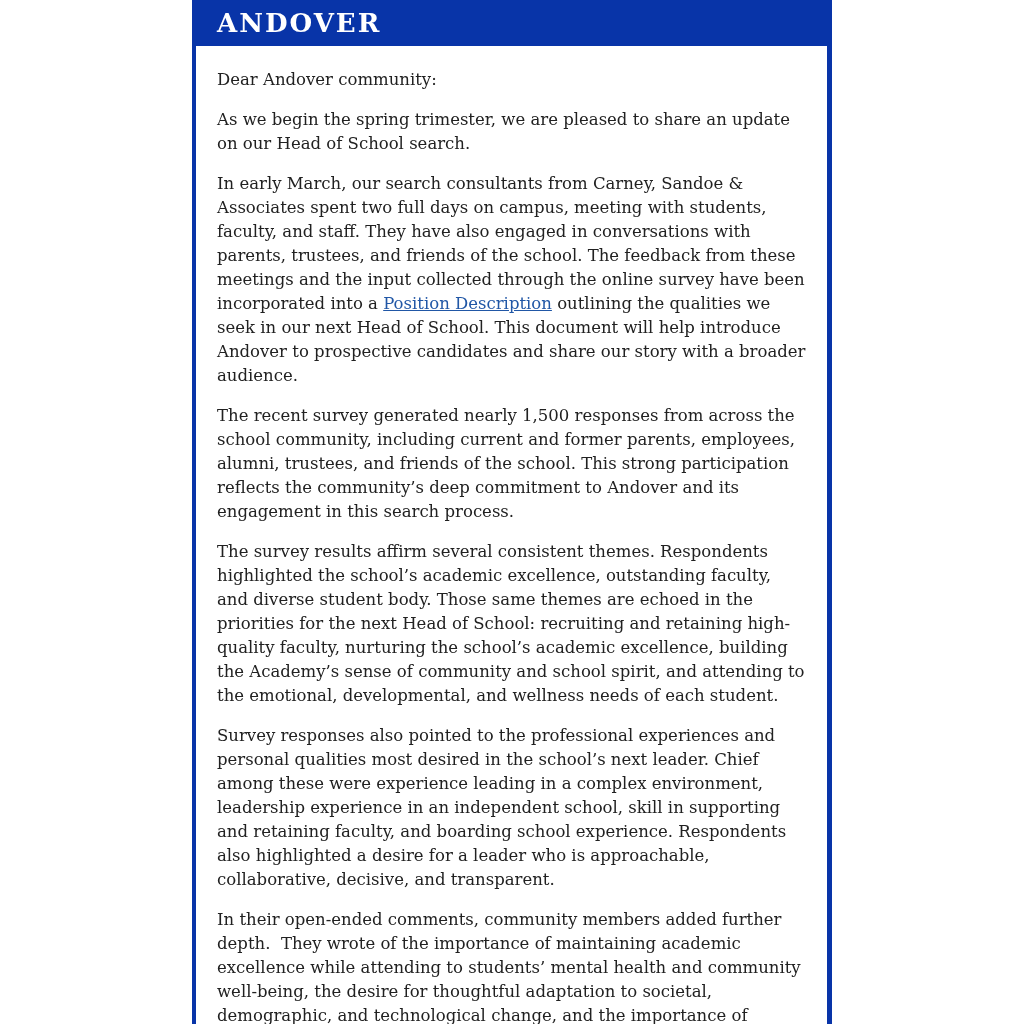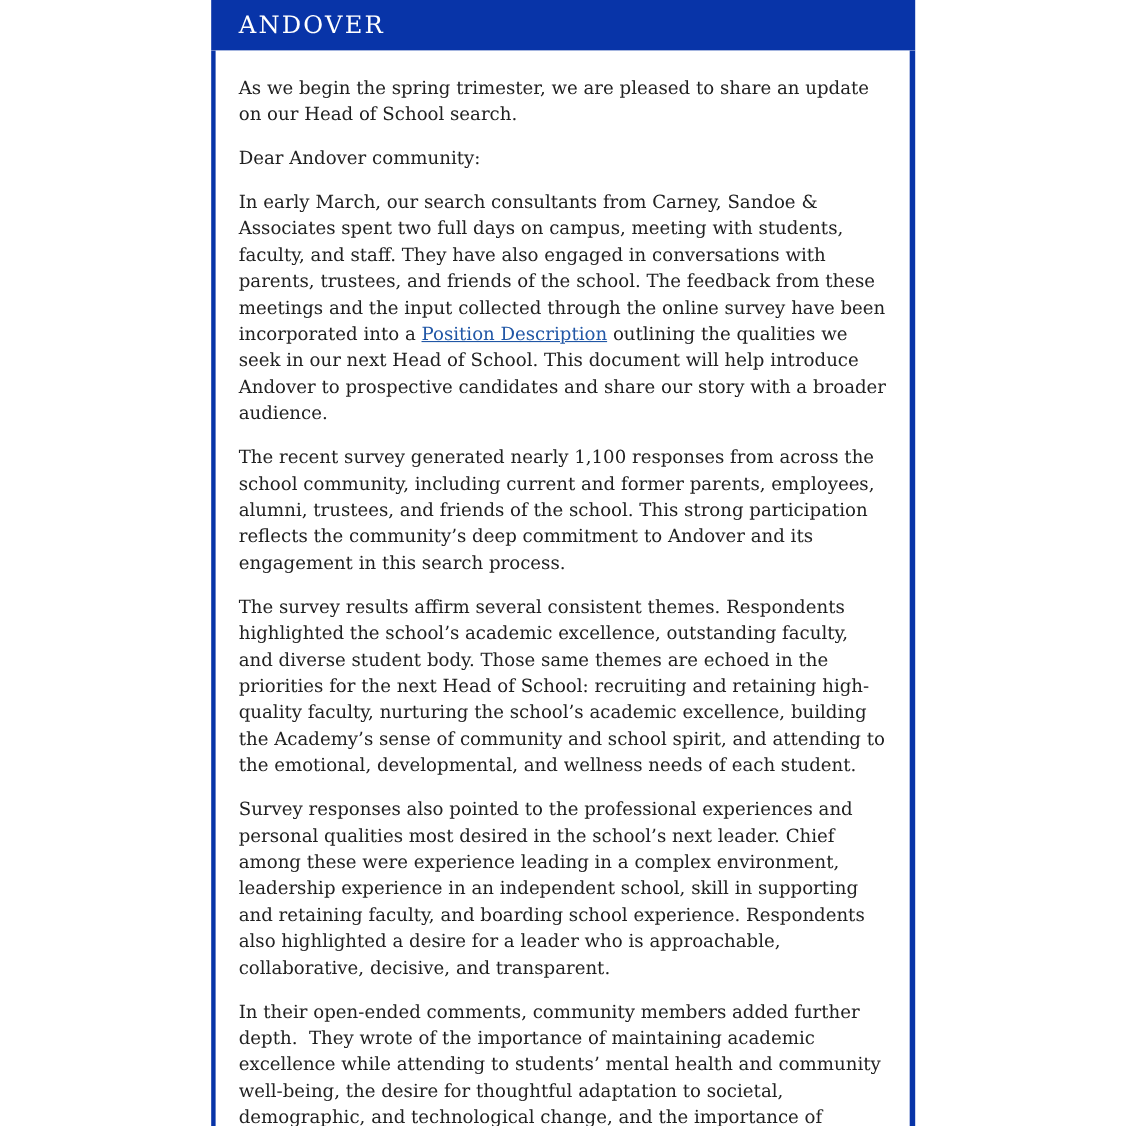--- a/index.html
+++ b/index.html
@@ -29,23 +29,23 @@
   .header-bar{
     height:46px;
     background:var(--brand-blue);
     display:flex;
     align-items:center;
     padding-left:25px;
     box-sizing:border-box;
   }
   .wordmark{
     color:#ffffff;
-    font-size:22px;
+    font-size:26px;
     letter-spacing:2px;
-    font-weight:normal;
+    font-weight:bold;
   }
   .letter-body{
     background:var(--panel-bg);
     border-left:4px solid var(--brand-blue);
     border-right:5px solid var(--brand-blue);
     box-sizing:border-box;
     min-height:978px;
     padding:22px 21px 30px 21px;
     color:var(--text-color);
     font-size:16.5px;
@@ -65,22 +65,22 @@
 </style>
 </head>
 <body>
 
 <div class="canvas">
   <div class="email-panel">
     <div class="header-bar">
       <span class="wordmark">ANDOVER</span>
     </div>
     <div class="letter-body">
+      <p>Dear Andover community:</p>
       <p>As we begin the spring trimester, we are pleased to share an update on our Head of School search.</p>
-      <p>Dear Andover community:</p>
       <p><span>In early March, our search consultants from Carney, Sandoe &amp; Associates spent two full days on campus, meeting with students, faculty, and staff. They have also engaged in conversations with parents, trustees, and friends of the school. The feedback from these meetings and the input collected through the online survey have been incorporated into a </span><a href="#" class="doc-link">Position Description</a><span> outlining the qualities we seek in our next Head of School. This document will help introduce Andover to prospective candidates and share our story with a broader audience.</span></p>
-      <p>The recent survey generated nearly 1,100 responses from across the school community, including current and former parents, employees, alumni, trustees, and friends of the school. This strong participation reflects the community’s deep commitment to Andover and its engagement in this search process.</p>
+      <p>The recent survey generated nearly 1,500 responses from across the school community, including current and former parents, employees, alumni, trustees, and friends of the school. This strong participation reflects the community’s deep commitment to Andover and its engagement in this search process.</p>
       <p>The survey results affirm several consistent themes. Respondents highlighted the school’s academic excellence, outstanding faculty, and diverse student body. Those same themes are echoed in the priorities for the next Head of School: recruiting and retaining high-quality faculty, nurturing the school’s academic excellence, building the Academy’s sense of community and school spirit, and attending to the emotional, developmental, and wellness needs of each student.</p>
       <p>Survey responses also pointed to the professional experiences and personal qualities most desired in the school’s next leader. Chief among these were experience leading in a complex environment, leadership experience in an independent school, skill in supporting and retaining faculty, and boarding school experience. Respondents also highlighted a desire for a leader who is approachable, collaborative, decisive, and transparent.</p>
       <p>In their open-ended comments, community members added further depth.  They wrote of the importance of maintaining academic excellence while attending to students’ mental health and community well-being, the desire for thoughtful adaptation to societal, demographic, and technological change, and the importance of continuing to recruit and support outstanding faculty. Respondents also frequently shared a desire to strengthen the school’s sense of community, traditions, and sense of collective purpose.</p>
     </div>
   </div>
 </div>
 
 </body></html>

